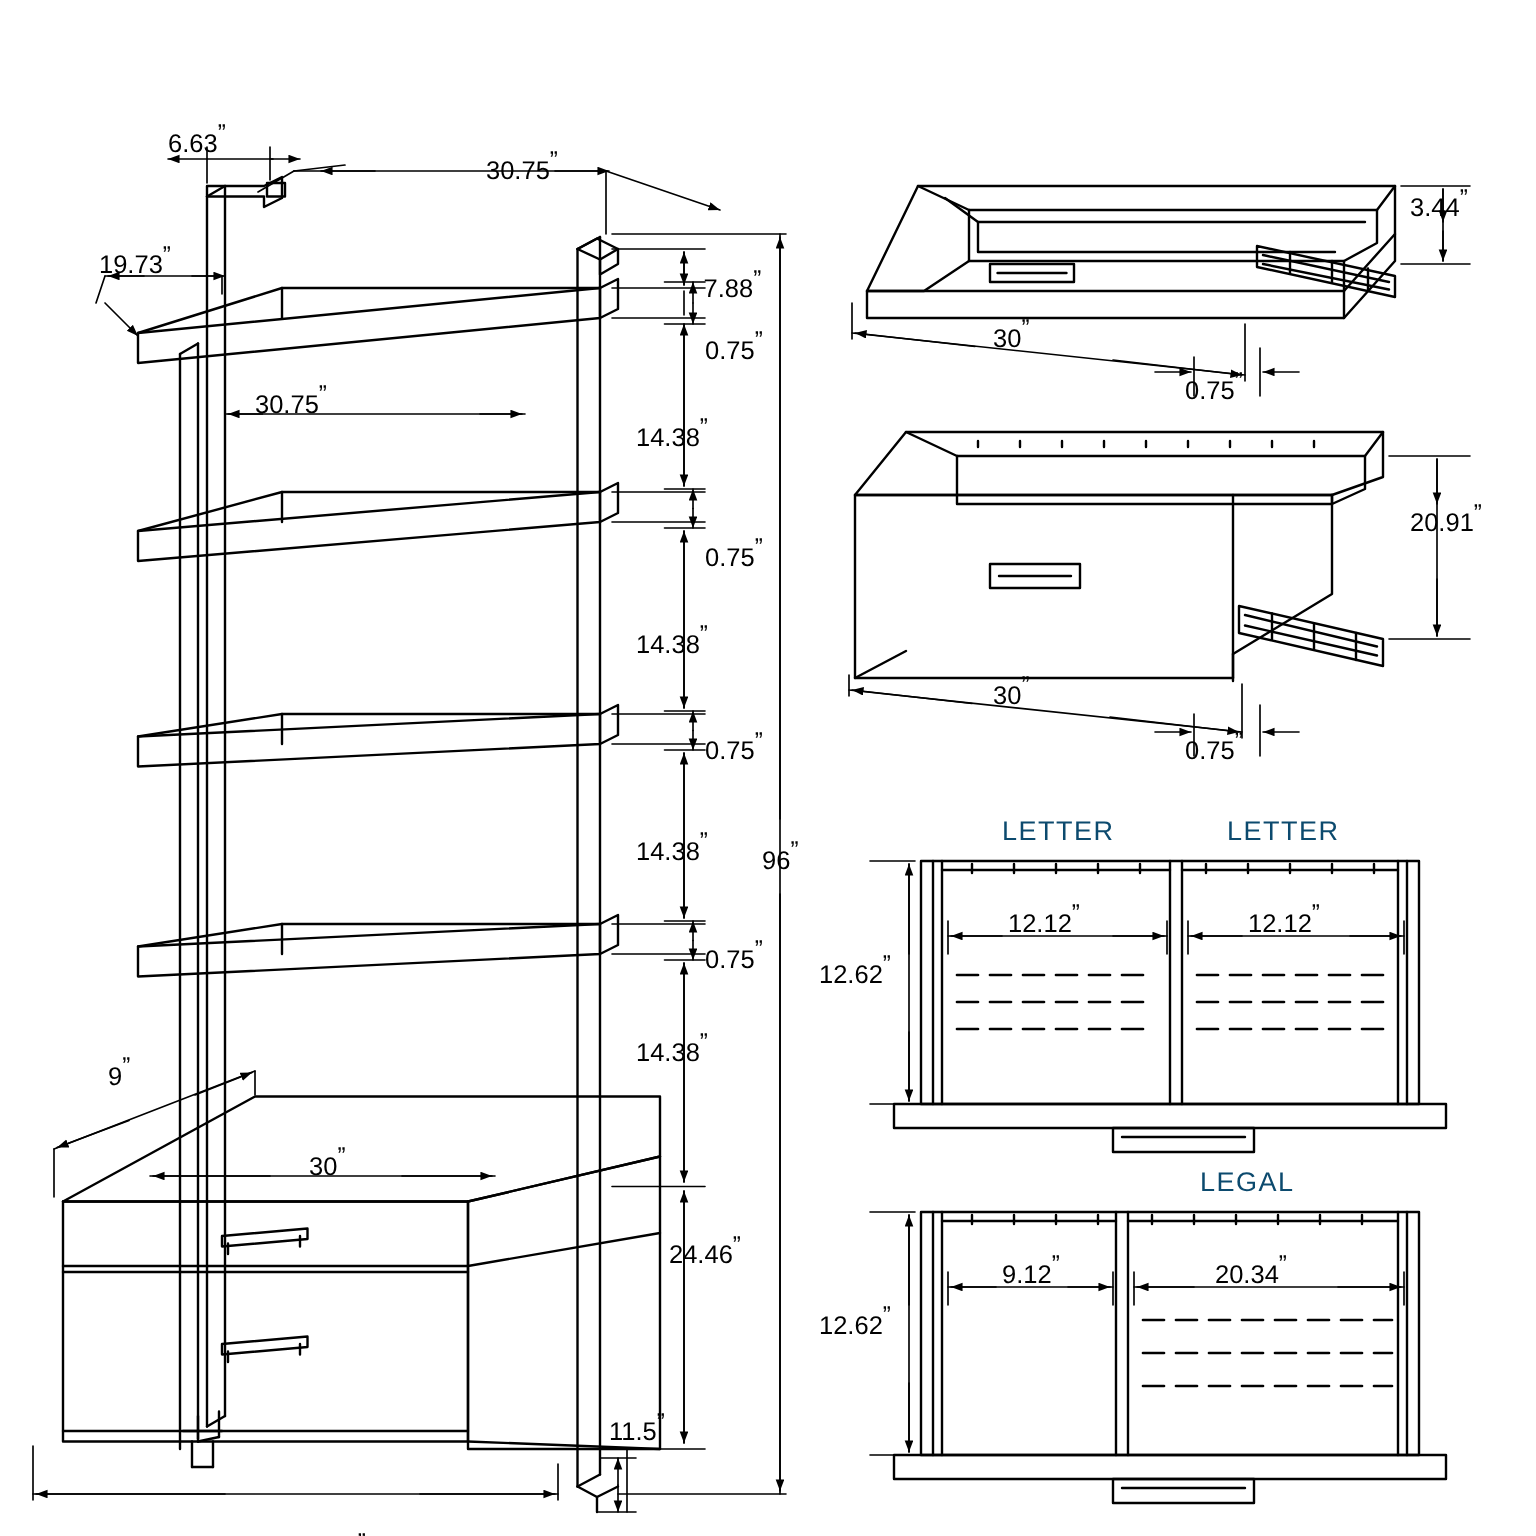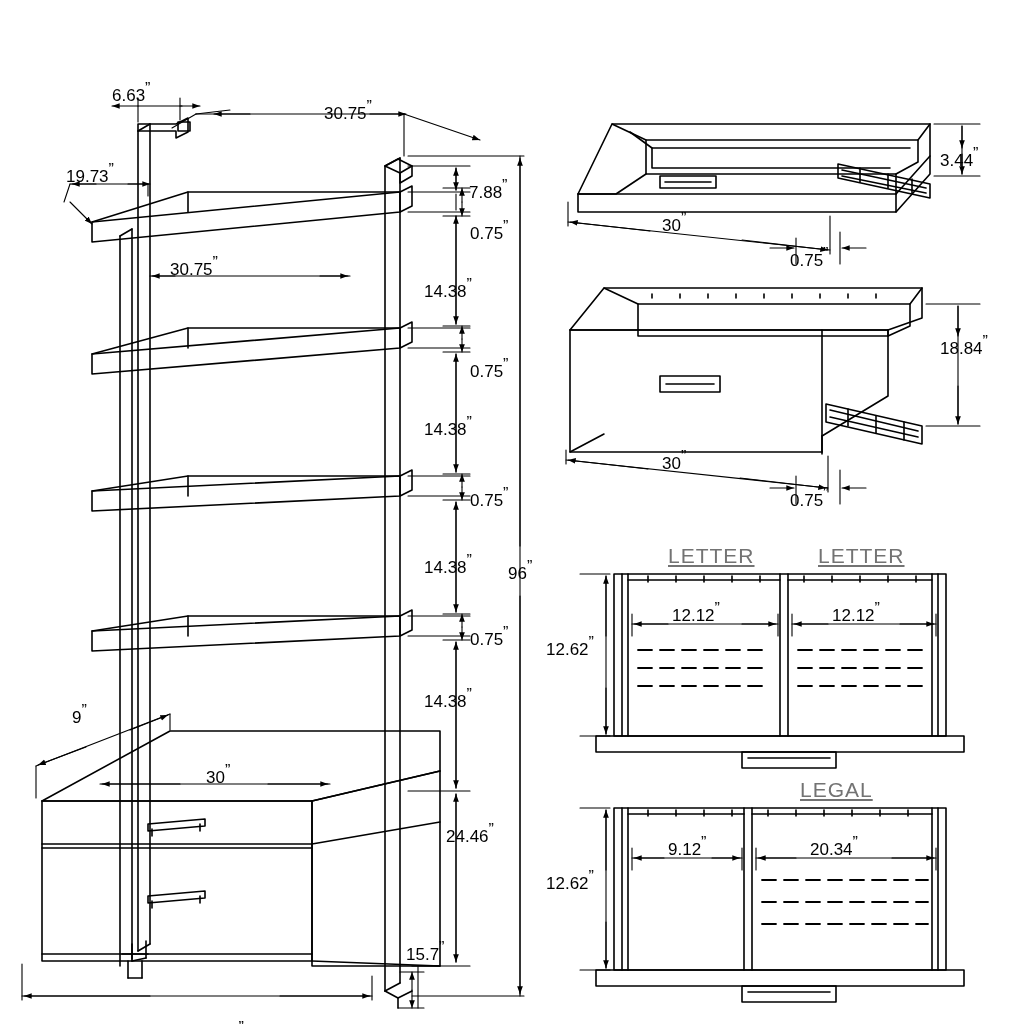--- a/index.html
+++ b/index.html
@@ -29,25 +29,24 @@
     position: absolute;
     font-family: "Liberation Sans", sans-serif;
     font-size: 17px;
     color: #000000;
     white-space: nowrap;
     letter-spacing: 0px;
   }
   .label-text {
     position: absolute;
     font-family: "Liberation Sans", sans-serif;
-    font-size: 21px;
-    color: #737373;
+    font-size: 18px;
+    color: #0c4a6e;
     white-space: nowrap;
     letter-spacing: 1px;
-    text-decoration: underline;
   }
   .inch::after {
     content: "\201D";
     font-size: 0.95em;
     vertical-align: super;
     line-height: 0;
   }
 </style>
 </head>
 <body>
@@ -367,28 +366,28 @@
   <div class="dim-text inch" style="left:470px; top:326px;">0.75</div>
   <div class="dim-text inch" style="left:424px; top:384px;">14.38</div>
   <div class="dim-text inch" style="left:470px; top:455px;">0.75</div>
   <div class="dim-text inch" style="left:424px; top:522px;">14.38</div>
   <div class="dim-text inch" style="left:470px; top:594px;">0.75</div>
   <div class="dim-text inch" style="left:424px; top:656px;">14.38</div>
   <div class="dim-text inch" style="left:508px; top:528px;">96</div>
   <div class="dim-text inch" style="left:72px;  top:672px;">9</div>
   <div class="dim-text inch" style="left:206px; top:732px;">30</div>
   <div class="dim-text inch" style="left:446px; top:791px;">24.46</div>
-  <div class="dim-text inch" style="left:406px; top:909px;">15.7</div>
+  <div class="dim-text inch" style="left:406px; top:909px;">11.5</div>
   <div class="dim-text inch" style="left:196px; top:989px;">28.75</div>
 
-  <div class="dim-text inch" style="left:940px; top:115px;">3.44</div>
+  <div class="dim-text inch" style="left:940px; top:93px;">3.44</div>
   <div class="dim-text inch" style="left:662px; top:180px;">30</div>
   <div class="dim-text inch" style="left:790px; top:215px;">0.75</div>
 
-  <div class="dim-text inch" style="left:940px; top:303px;">18.84</div>
+  <div class="dim-text inch" style="left:940px; top:303px;">20.91</div>
   <div class="dim-text inch" style="left:662px; top:418px;">30</div>
   <div class="dim-text inch" style="left:790px; top:455px;">0.75</div>
 
   <div class="label-text" style="left:668px; top:508px;">LETTER</div>
   <div class="label-text" style="left:818px; top:508px;">LETTER</div>
   <div class="dim-text inch" style="left:546px; top:604px;">12.62</div>
   <div class="dim-text inch" style="left:672px; top:570px;">12.12</div>
   <div class="dim-text inch" style="left:832px; top:570px;">12.12</div>
 
   <div class="label-text" style="left:800px; top:742px;">LEGAL</div>

